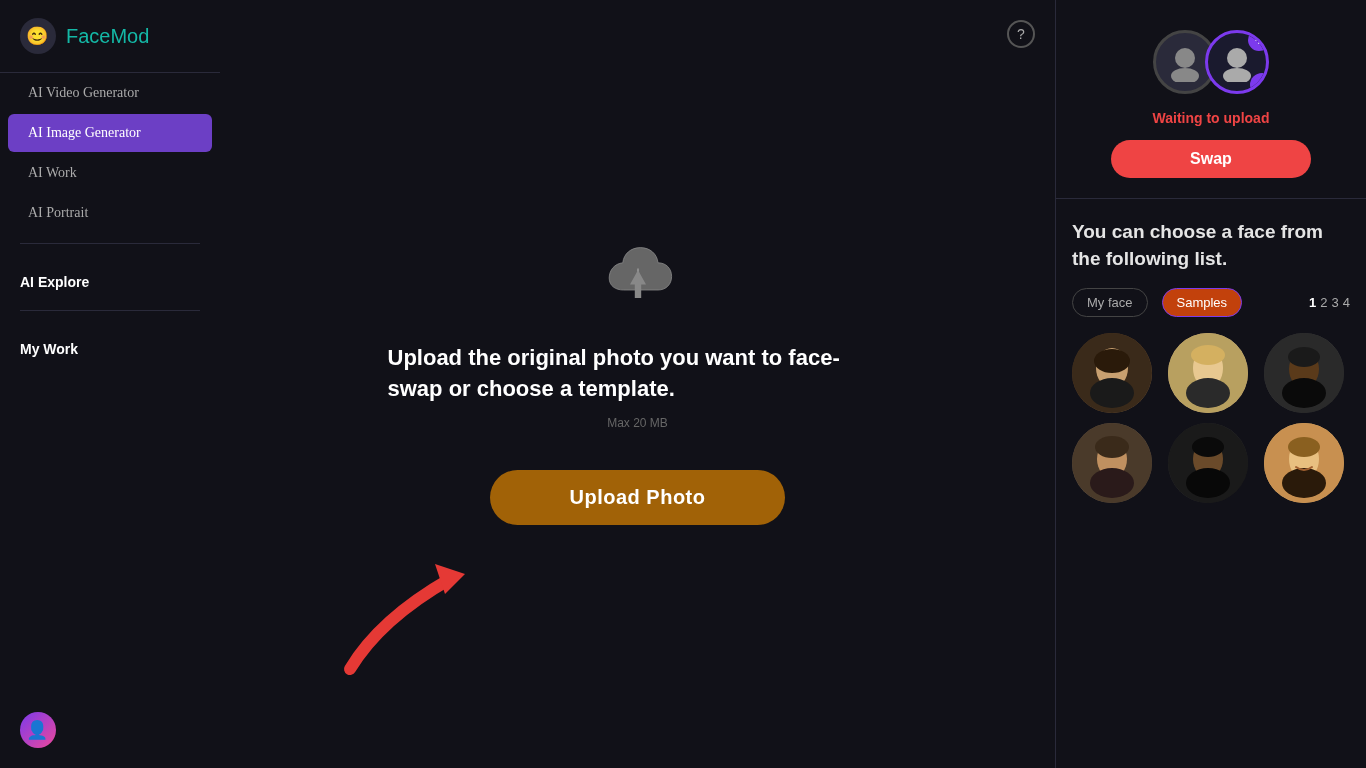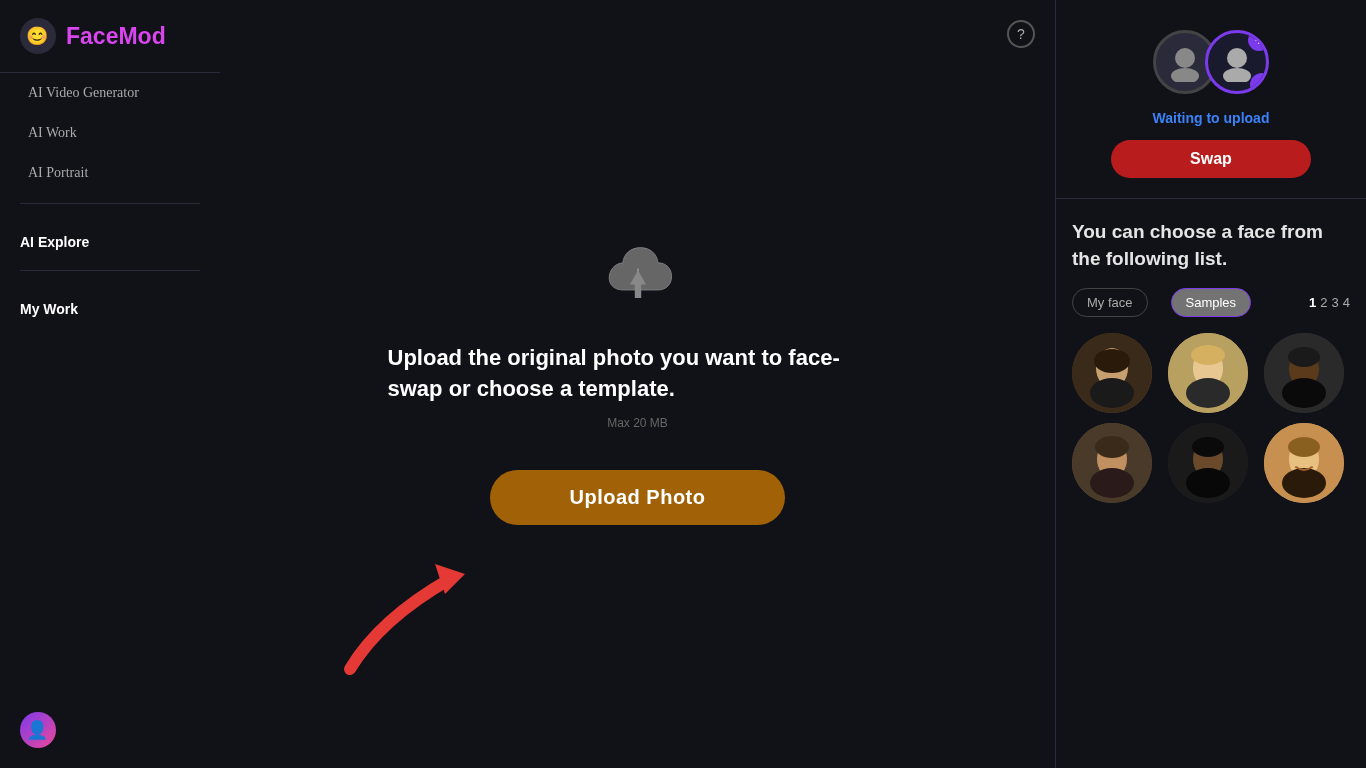--- a/index.html
+++ b/index.html
@@ -33,23 +33,23 @@
       width: 36px;
       height: 36px;
       background: #2a2a3a;
       border-radius: 50%;
       display: flex;
       align-items: center;
       justify-content: center;
       font-size: 18px;
     }
     .logo-text {
-      color: #d946ef;
-      font-size: 23px;
-      font-weight: 700;
+      color: #14b8a6;
+      font-size: 20px;
+      font-weight: 400;
     }
     .sidebar-section-label {
       color: #fff;
       font-size: 14px;
       font-weight: 600;
       padding: 20px 20px 10px;
     }
     .sidebar-item {
       display: flex;
       align-items: center;
@@ -220,27 +220,27 @@
       background: #7c3aed;
       border-radius: 50%;
       display: flex;
       align-items: center;
       justify-content: center;
       font-size: 13px;
       color: #fff;
       z-index: 3;
     }
     .waiting-text {
-      color: #3b82f6;
+      color: #ef4444;
       font-size: 14px;
       font-weight: 600;
       margin-bottom: 14px;
     }
     .swap-btn {
-      background: #b91c1c;
+      background: #ef4444;
       color: #fff;
       border: none;
       border-radius: 30px;
       padding: 10px 60px;
       font-size: 16px;
       font-weight: 600;
       cursor: not-allowed;
       width: 200px;
     }
 
@@ -252,34 +252,34 @@
     .face-chooser-title {
       color: #e5e5e5;
       font-size: 19px;
       font-weight: 600;
       margin-bottom: 16px;
       line-height: 1.4;
     }
     .face-tabs {
       display: flex;
       align-items: center;
-      gap: 23px;
+      gap: 14px;
       margin-bottom: 16px;
     }
     .face-tab {
       padding: 6px 14px;
       border-radius: 20px;
       font-size: 13px;
       cursor: pointer;
       border: 1px solid #444;
       color: #aaa;
       background: transparent;
     }
     .face-tab.active {
-      background: #737373;
+      background: #c2410c;
       color: #fff;
       border-color: #7c3aed;
     }
     .page-numbers {
       margin-left: auto;
       color: #aaa;
       font-size: 13px;
       display: flex;
       gap: 4px;
     }
@@ -324,20 +324,23 @@
 
 <aside class="sidebar">
   <div class="logo-area">
     <div class="logo-icon">😊</div>
     <span class="logo-text">FaceMod</span>
   </div>
 
 
   <div class="sidebar-item">
     <span>AI Video Generator</span>
+  </div>
+  <div class="sidebar-item active">
+    <span>AI Image Generator</span>
   </div>
   <div class="sidebar-item">
     <span>AI Work</span>
   </div>
   <div class="sidebar-item">
     <span>AI Portrait</span>
   </div>
 
   <div class="sidebar-divider"></div>
 

